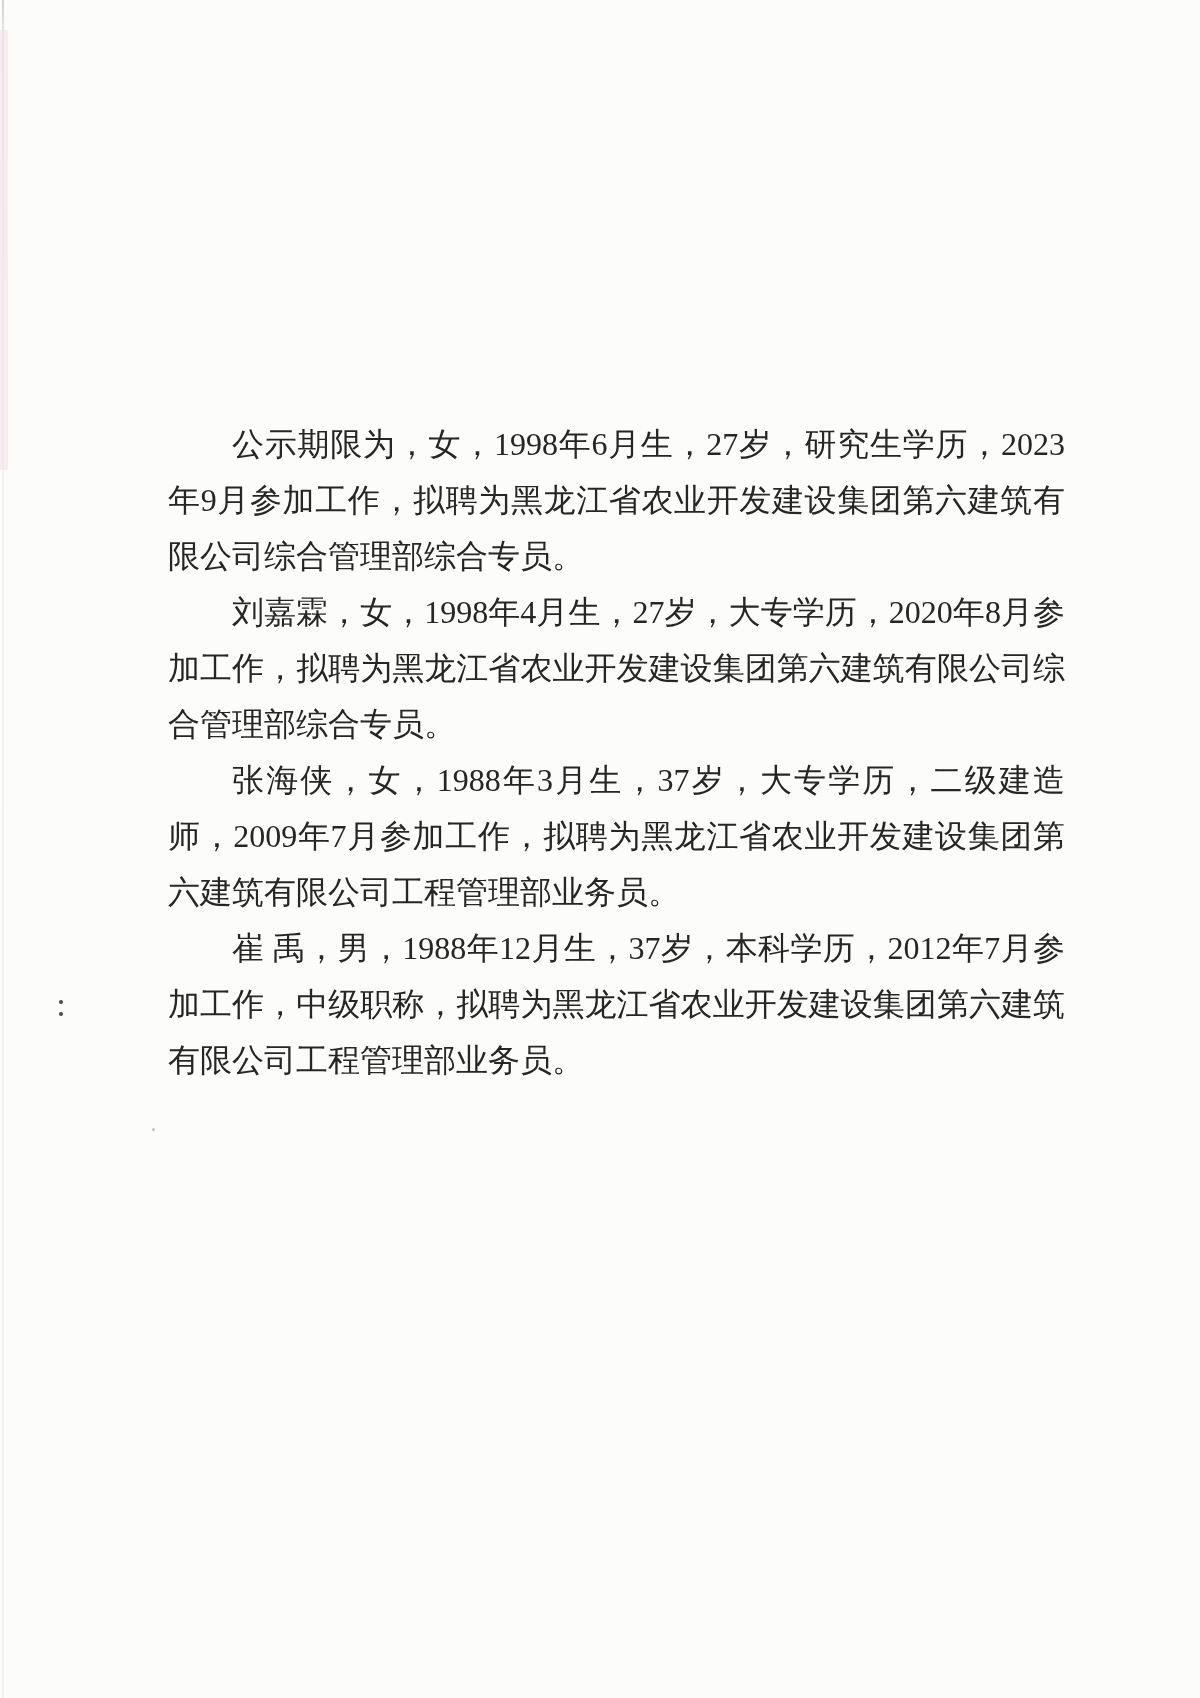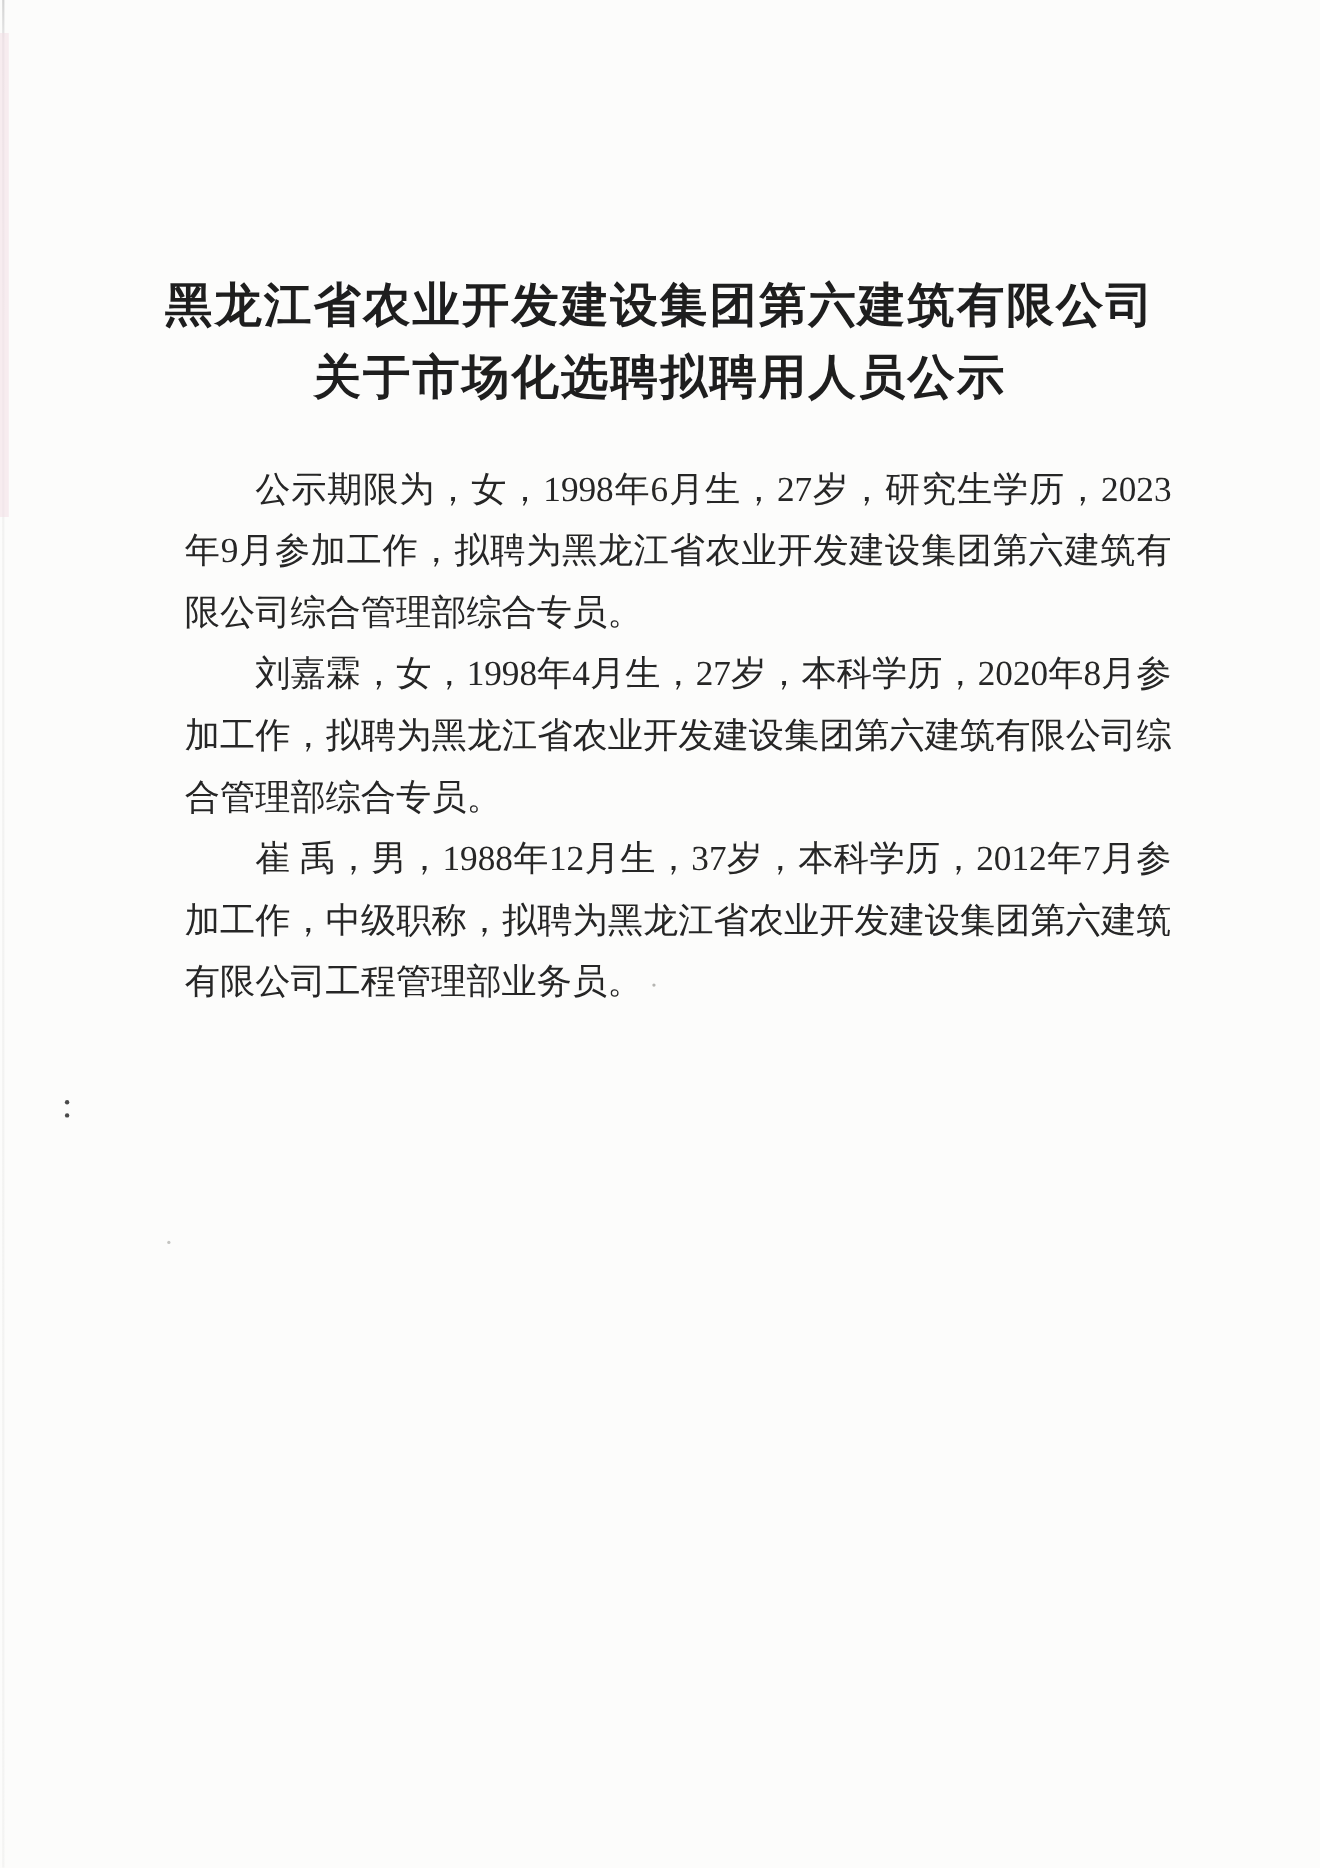--- a/index.html
+++ b/index.html
@@ -81,28 +81,25 @@
   .speck.s2 { left: 152px; top: 1128px; background: #c4c4c1; }
 </style>
 </head>
 <body>
 
 <div class="page">
 
   <div class="scan-edge-left"></div>
   <div class="scan-tint"></div>
 
-  <h1 class="doc-title">
-    <span class="t-line">黑龙江省农业开发建设集团第六建筑有限公司</span>
-    <span class="t-line">关于市场化选聘拟聘用人员公示</span>
-  </h1>
 
   <div class="doc-body">
     <p>公示期限为，女，1998年6月生，27岁，研究生学历，2023年9月参加工作，拟聘为黑龙江省农业开发建设集团第六建筑有限公司综合管理部综合专员。</p>
-    <p>刘嘉霖，女，1998年4月生，27岁，本科学历，2020年8月参加工作，拟聘为黑龙江省农业开发建设集团第六建筑有限公司综合管理部综合专员。</p>
+    <p>刘嘉霖，女，1998年4月生，27岁，大专学历，2020年8月参加工作，拟聘为黑龙江省农业开发建设集团第六建筑有限公司综合管理部综合专员。</p>
+    <p>张海侠，女，1988年3月生，37岁，大专学历，二级建造师，2009年7月参加工作，拟聘为黑龙江省农业开发建设集团第六建筑有限公司工程管理部业务员。</p>
     <p>崔 禹，男，1988年12月生，37岁，本科学历，2012年7月参加工作，中级职称，拟聘为黑龙江省农业开发建设集团第六建筑有限公司工程管理部业务员。</p>
   </div>
 
   <div class="artifact-colon">
       <i></i>
       <i></i>
     </div>
   <div class="speck s1"></div>
   <div class="speck s2"></div>
 

